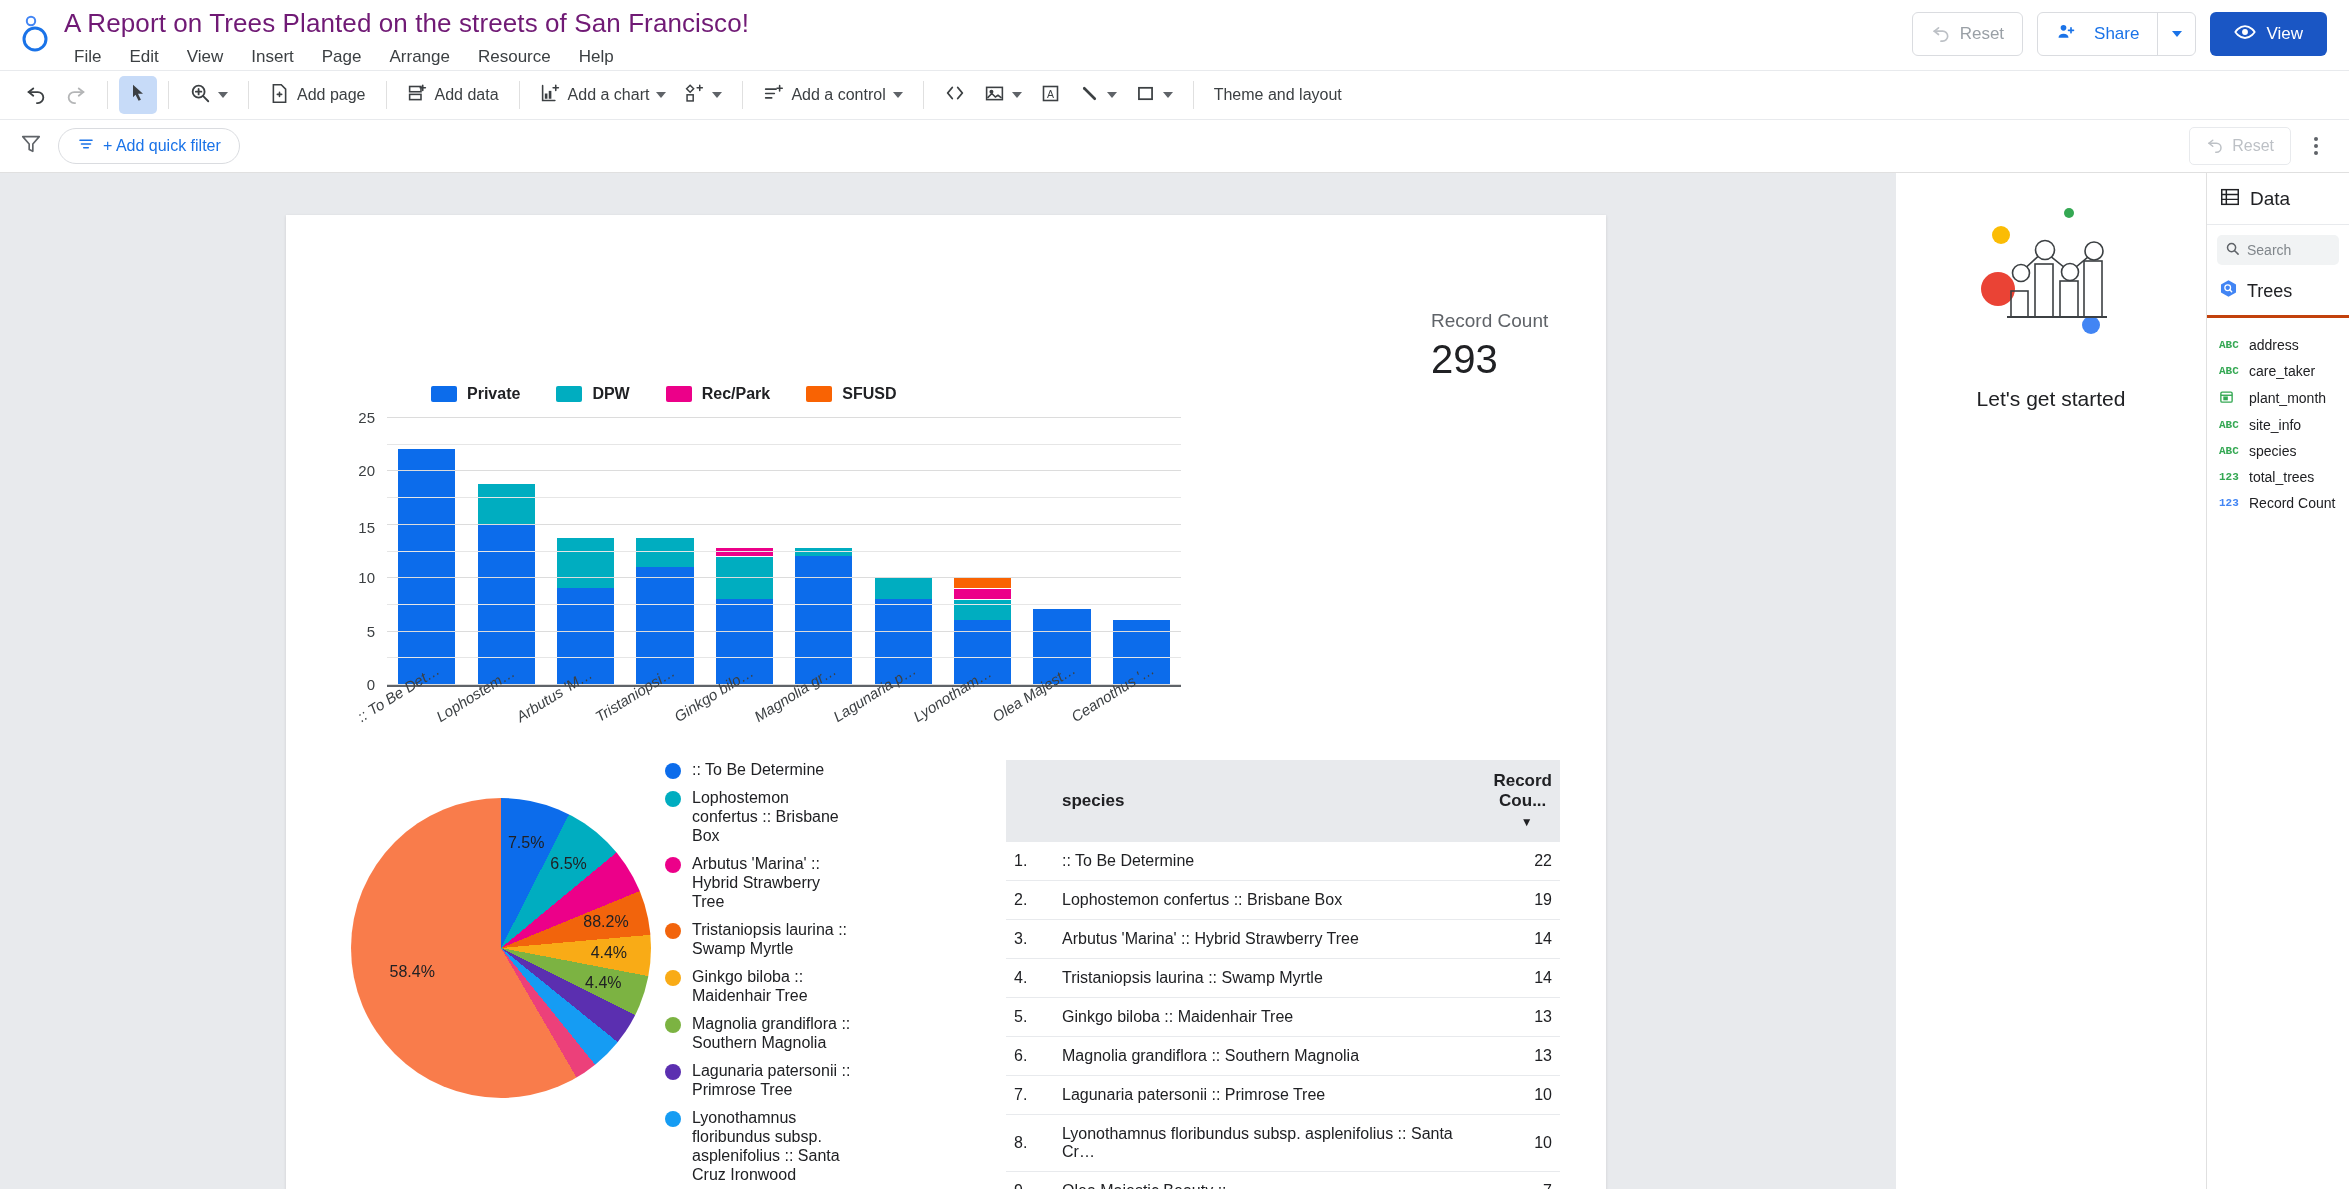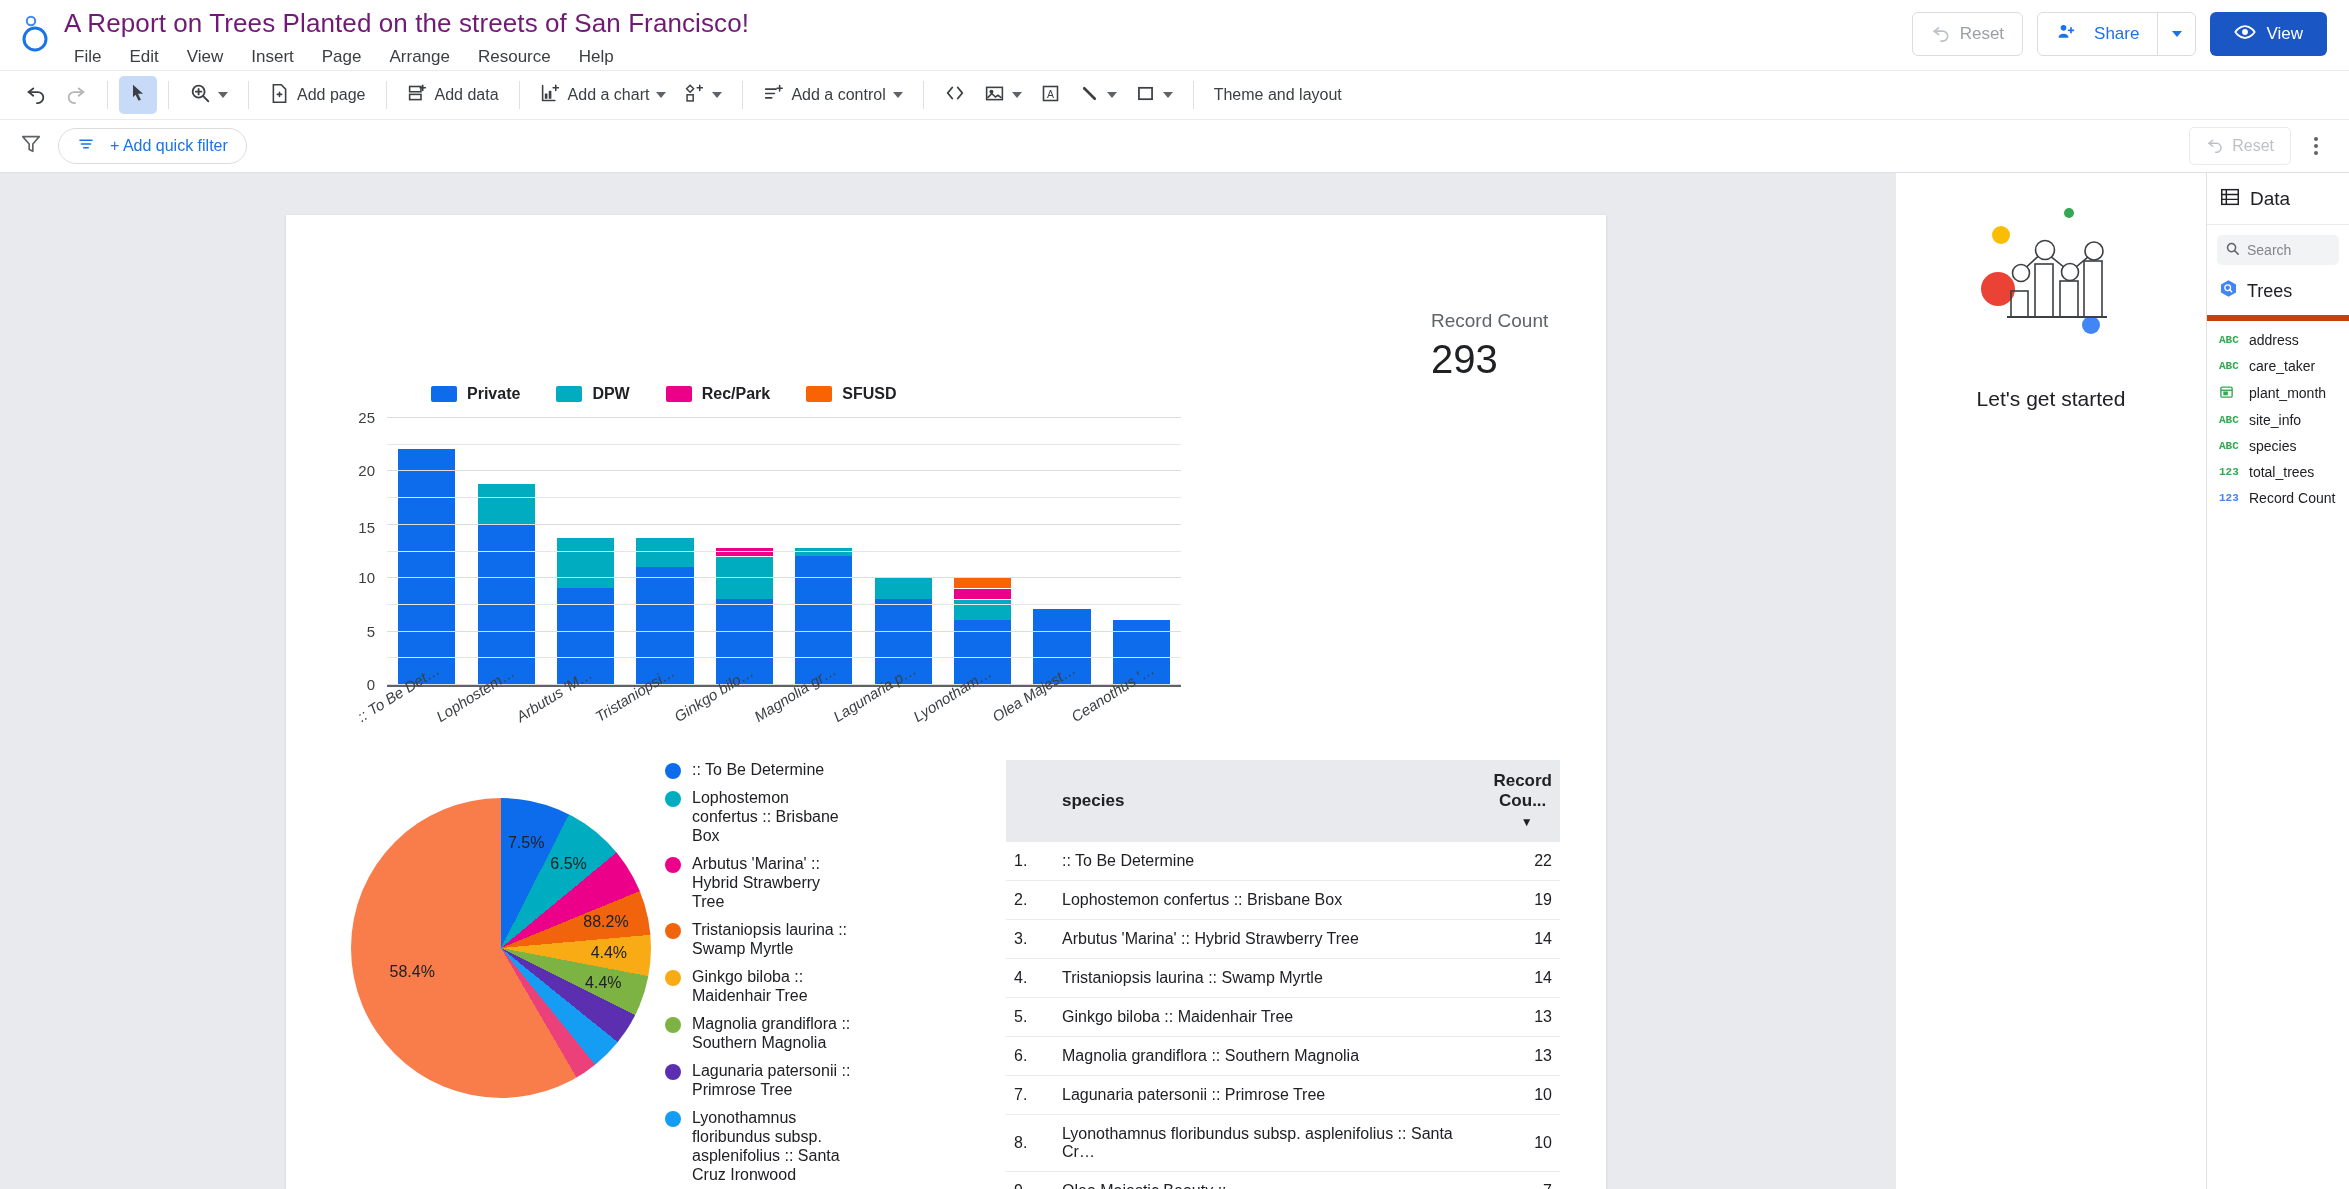--- a/index.html
+++ b/index.html
@@ -41,21 +41,21 @@
              display:flex; align-items:center; padding:0 16px; gap:0; }
   .tb-btn { display:flex; align-items:center; gap:7px; height:38px; padding:0 9px; border-radius:5px;
             font-size:16px; color:#3c4043; }
   .tb-btn.sel { background:#c7dbf8; }
   .tb-btn.dim svg { opacity:.38; }
   .tb-sep { width:1px; height:28px; background:#e0e0e0; margin:0 11px; }
   .caret-sm { width:0;height:0;border-left:5px solid transparent;border-right:5px solid transparent;border-top:6px solid #5f6368; }
 
   
   .filterbar { height:52px; display:flex; align-items:center; padding:0 20px; position:relative; background:#fff;}
-  .chip { display:flex; align-items:center; gap:15px; height:36px; padding:0 18px;
+  .chip { display:flex; align-items:center; gap:8px; height:36px; padding:0 18px;
           border:1px solid #dadce0; border-radius:20px; color:#1a73e8; font-size:16px; font-weight:500; }
   .fb-right { position:absolute; right:0px; display:flex; align-items:center; gap:6px; padding-right:14px;}
   .fb-reset { height:38px; border:1px solid #e8eaed; border-radius:5px; display:flex; align-items:center;
               gap:8px; padding:0 16px; font-size:16px; color:#bdc1c6; }
   .kebab { width:38px; height:38px; display:flex; flex-direction:column; align-items:center; justify-content:center; gap:3px;}
   .kebab i { width:4px;height:4px;border-radius:50%;background:#5f6368; display:block;}
 
   
   .main { flex:1; display:flex; min-height:0; }
   .canvas-area { flex:1; background:#e8eaed; position:relative; overflow:hidden; border-top:1px solid #e0e0e0;}
@@ -115,21 +115,21 @@
 
   
   .datapanel { width:143px; border-left:1px solid #e0e0e0; border-top:1px solid #e0e0e0; background:#fff; }
   .dp-head { height:52px; display:flex; align-items:center; gap:9px; padding:0 12px; border-bottom:1px solid #e8eaed;}
   .dp-title { font-size:19px; color:#202124; font-weight:400; }
   .dp-search { margin:10px 10px 0 10px; height:30px; background:#f1f3f4; border-radius:5px;
                display:flex; align-items:center; gap:7px; padding:0 8px; }
   .dp-search span { font-size:14px; color:#80868b; }
   .dp-source { display:flex; align-items:center; gap:9px; padding:14px 12px 12px 12px; }
   .dp-source span { font-size:18px; color:#202124;text-align:center; }
-  .dp-fields { border-top:6px solid #c2410c; padding-top:6px;}
+  .dp-fields { border-top:3px solid #c2410c; padding-top:14px;}
   .dp-field { display:flex; align-items:center; gap:8px; padding:5px 12px; }
   .dp-field .ft { font-size:11px; font-weight:700; font-family:"Liberation Mono", monospace; width:22px;}
   .dp-field .fn { font-size:14px; color:#202124; }
 </style>
 </head>
 <body>
 
 <div class="app">
 
   <div class="topbar">

